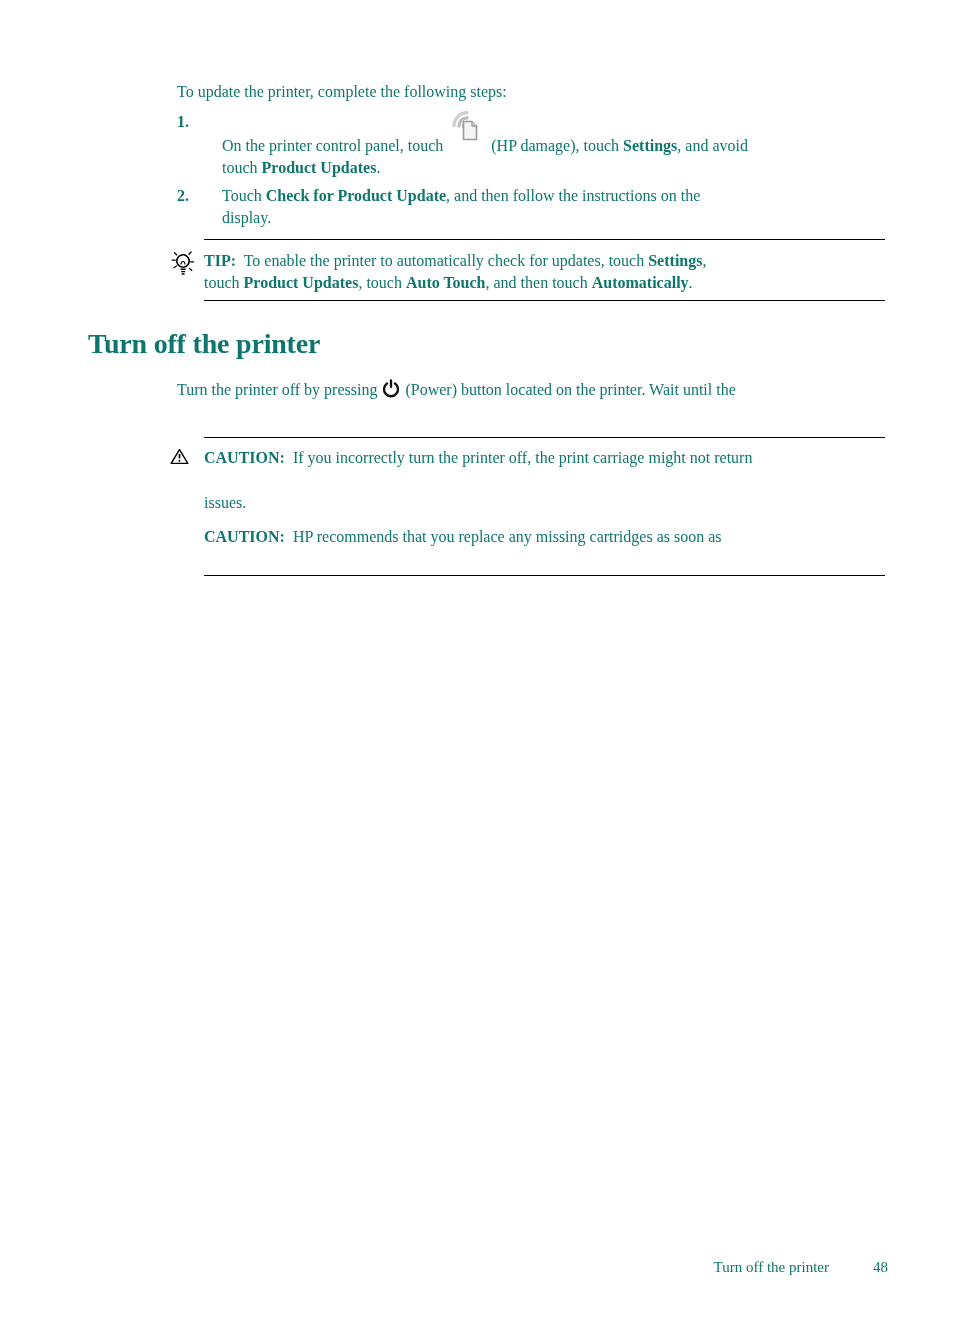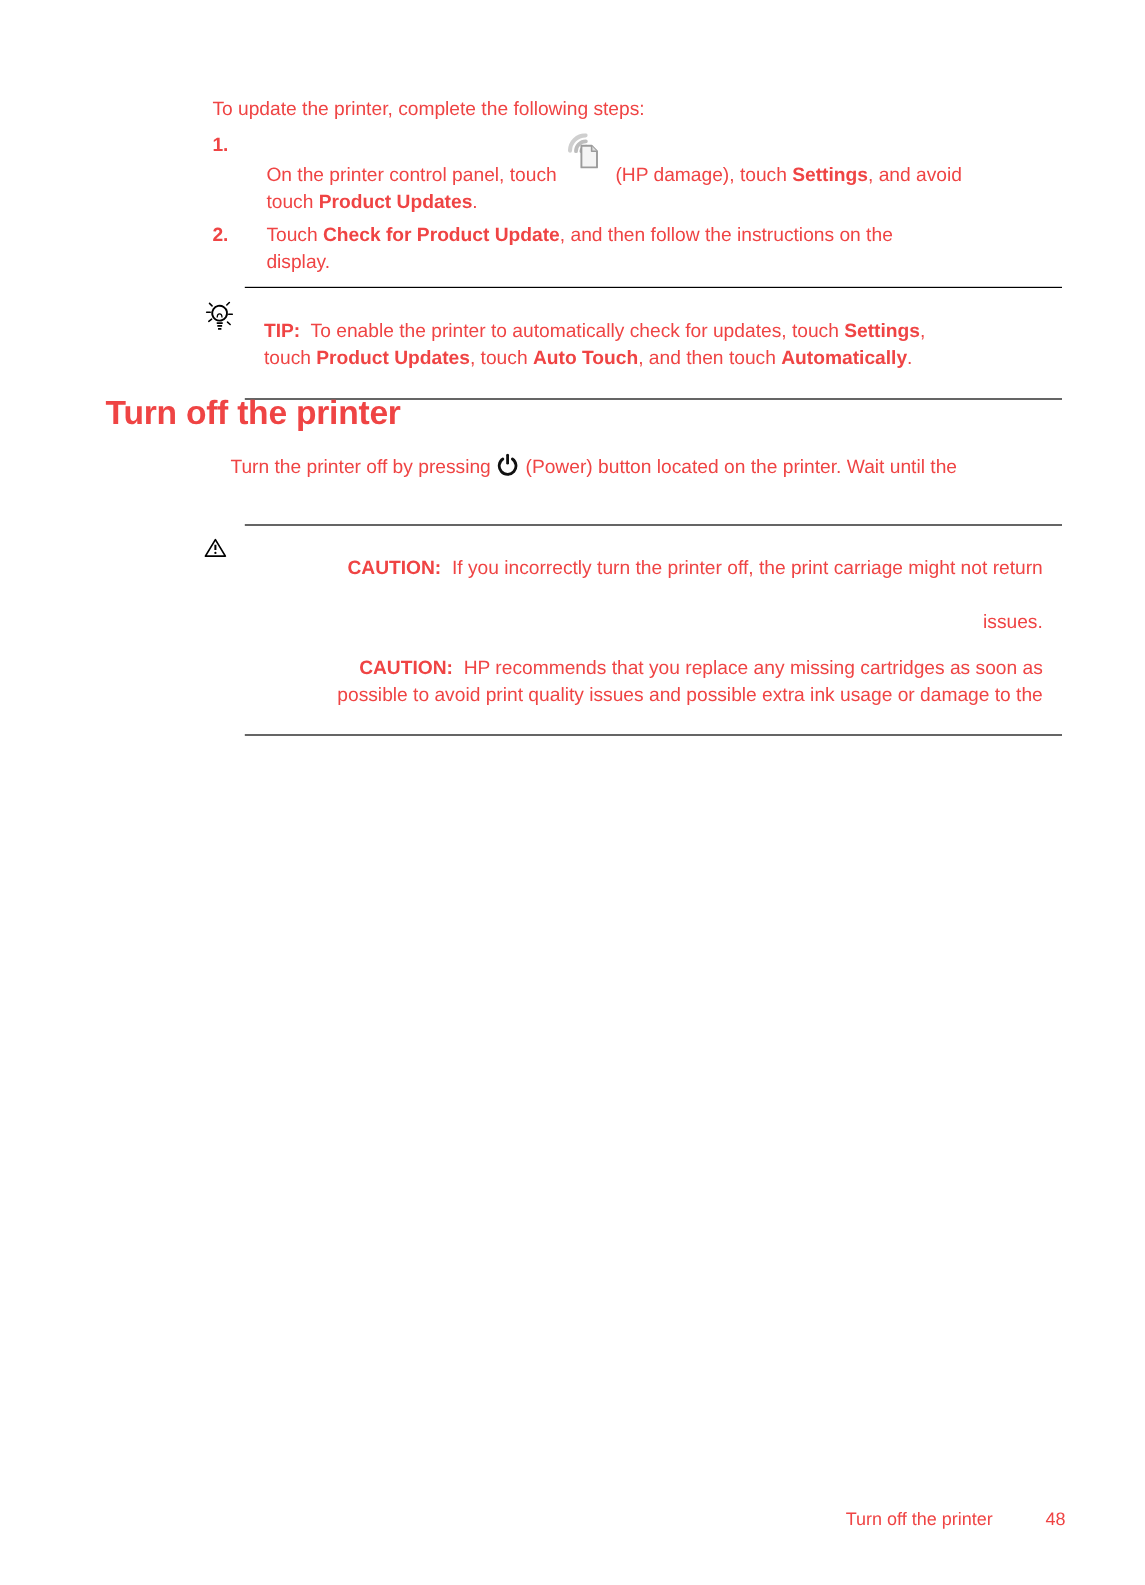--- a/index.html
+++ b/index.html
@@ -1,45 +1,45 @@
 <!DOCTYPE html>
 <html><head>
 <meta charset="utf-8">
 <style>
   html,body{margin:0;padding:0;background:#ffffff;}
   .page{
     position:relative;
     width:952px;height:1321px;
     background:#ffffff;
-    font-family:Liberation Sans, sans-serif;
-    font-size:16px;line-height:22px;color:#ef4444;
+    font-family:Liberation Serif, serif;
+    font-size:16px;line-height:22px;color:#0f766e;
     overflow:hidden;
   }
   .intro{position:absolute;left:177px;top:81px;margin:0;}
 
   .steps{position:absolute;left:177px;top:111px;width:708px;margin:0;padding:0;list-style:none;}
   .step{display:flex;align-items:flex-start;}
   .step + .step{margin-top:6px;}
   .step-num{width:45px;flex:none;font-weight:bold;}
   .step-body{flex:1;}
 
   .note-box{position:absolute;left:204px;width:681px;border-top:1.5px solid #000;border-bottom:1.5px solid #000;}
-  .note-text{margin:16px;}
+  .note-text{margin:0;}
   .note-icon{position:absolute;left:-34px;}
 
   .tip-box{top:239px;padding:10px 0 6px;}
   .tip-box .note-icon{top:8px;}
 
   .page-title{position:absolute;left:88px;top:327px;margin:0;font-size:28px;line-height:34px;font-weight:bold;letter-spacing:-0.2px;}
 
-  .body-para{position:absolute;left:192px;top:378px;width:708px;margin:0;line-height:23px;}
+  .body-para{position:absolute;left:177px;top:378px;width:708px;margin:0;line-height:23px;}
 
   .caution-box{top:437px;padding:9px 0 4px;}
   .caution-box .note-icon{top:10px;}
-  .caution-box .note-text{line-height:22.5px;text-align:right;}
+  .caution-box .note-text{line-height:22.5px;}
   .caution-box .note-text + .note-text{margin-top:11px;}
 
   .inline-icon{display:inline-block;line-height:0;}
   .inline-icon.eprint{vertical-align:9px;margin:0 3px;}
   .inline-icon.power{vertical-align:-3px;margin:0 1px;}
 
   .footer{position:absolute;top:1257px;right:64px;display:flex;gap:44px;font-size:15px;line-height:20px;}
 
   b{font-weight:bold;}
 </style>
@@ -90,21 +90,21 @@
   </svg></span>
 <span> (Power) button located on the printer. Wait until the</span><br></p>
 
   <div class="note-box caution-box">
     <span class="note-icon"><svg width="19" height="17" viewBox="0 0 20 18">
       <path d="M10 1.8 L18.8 16.3 H1.2 Z" fill="none" stroke="#000" stroke-width="1.5" stroke-linejoin="round"></path>
       <line x1="10" y1="6.3" x2="10" y2="11" stroke="#000" stroke-width="1.8"></line>
       <circle cx="10" cy="13.5" r="1" fill="#000"></circle>
     </svg></span>
     <p class="note-text"><b>CAUTION:</b><span>&nbsp; If you incorrectly turn the printer off, the print carriage might not return</span><br><br><span>issues.</span></p>
-    <p class="note-text"><b>CAUTION:</b><span>&nbsp; HP recommends that you replace any missing cartridges as soon as</span><br><span>possible to avoid print quality issues and possible extra ink usage or damage to the</span><br></p>
+    <p class="note-text"><b>CAUTION:</b><span>&nbsp; HP recommends that you replace any missing cartridges as soon as</span><br><br></p>
   </div>
 
   <div class="footer">
     <span>Turn off the printer</span>
     <span>48</span>
   </div>
 
 </div>
 
 </body></html>

